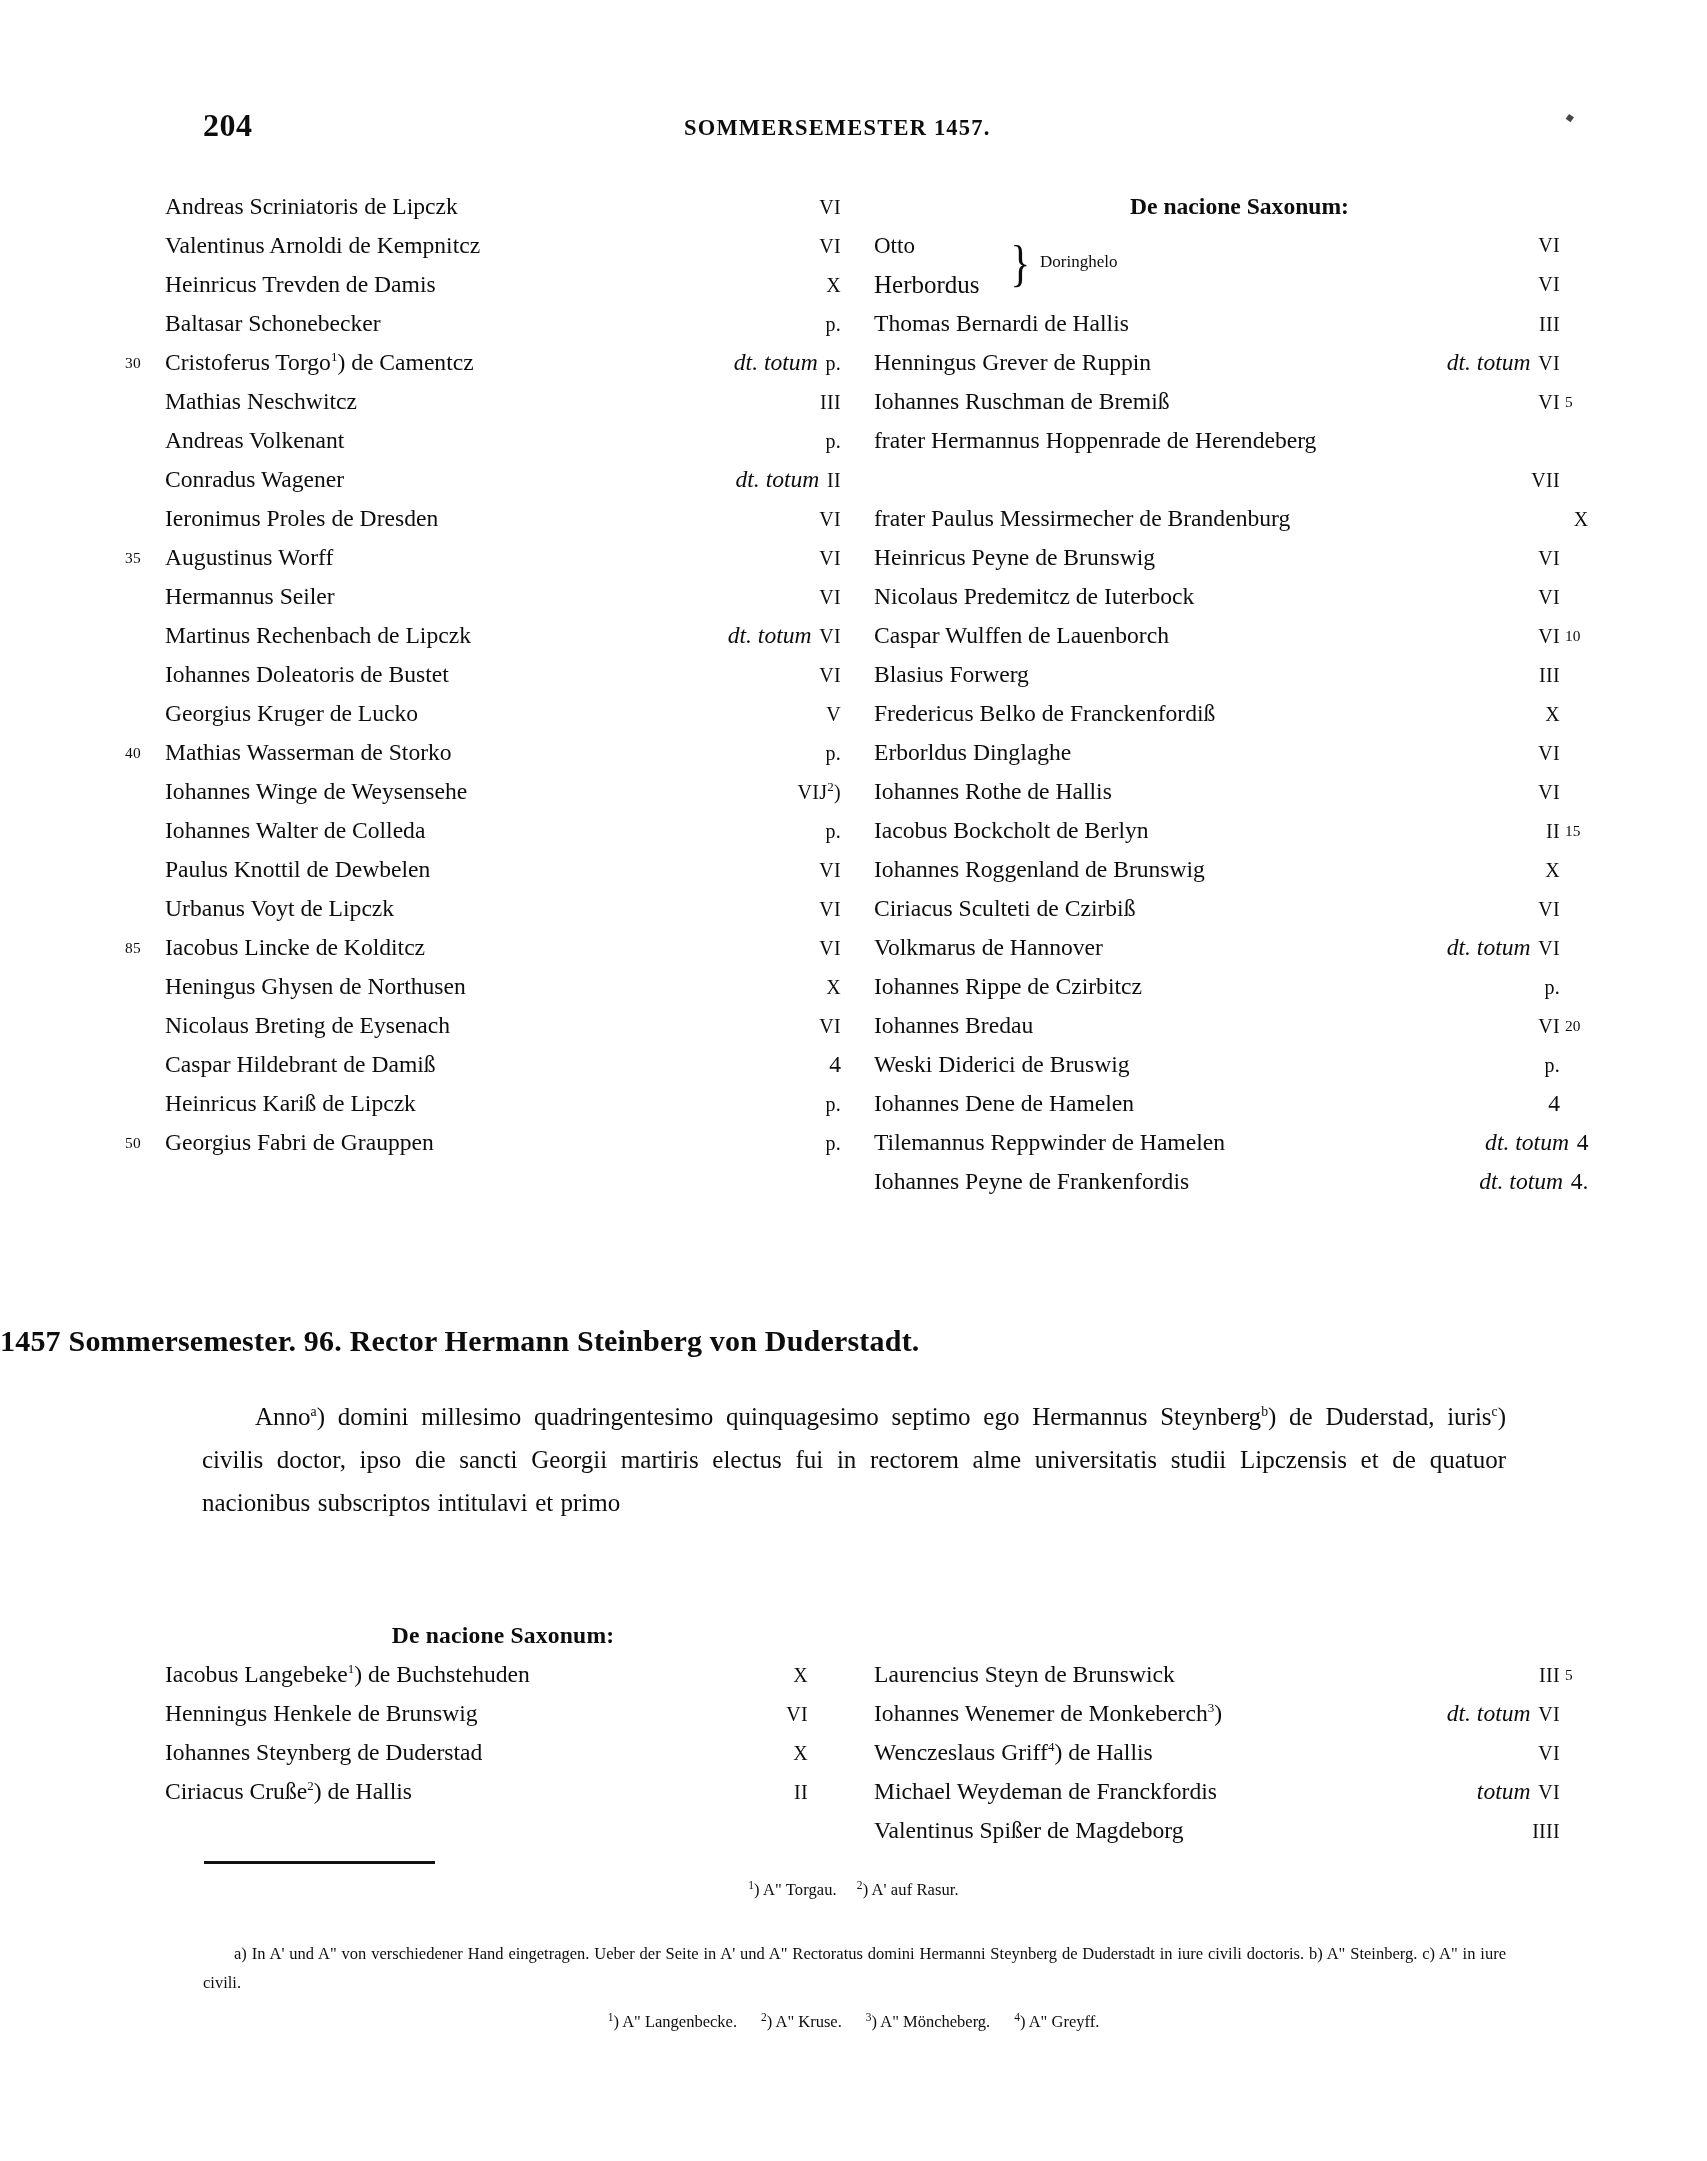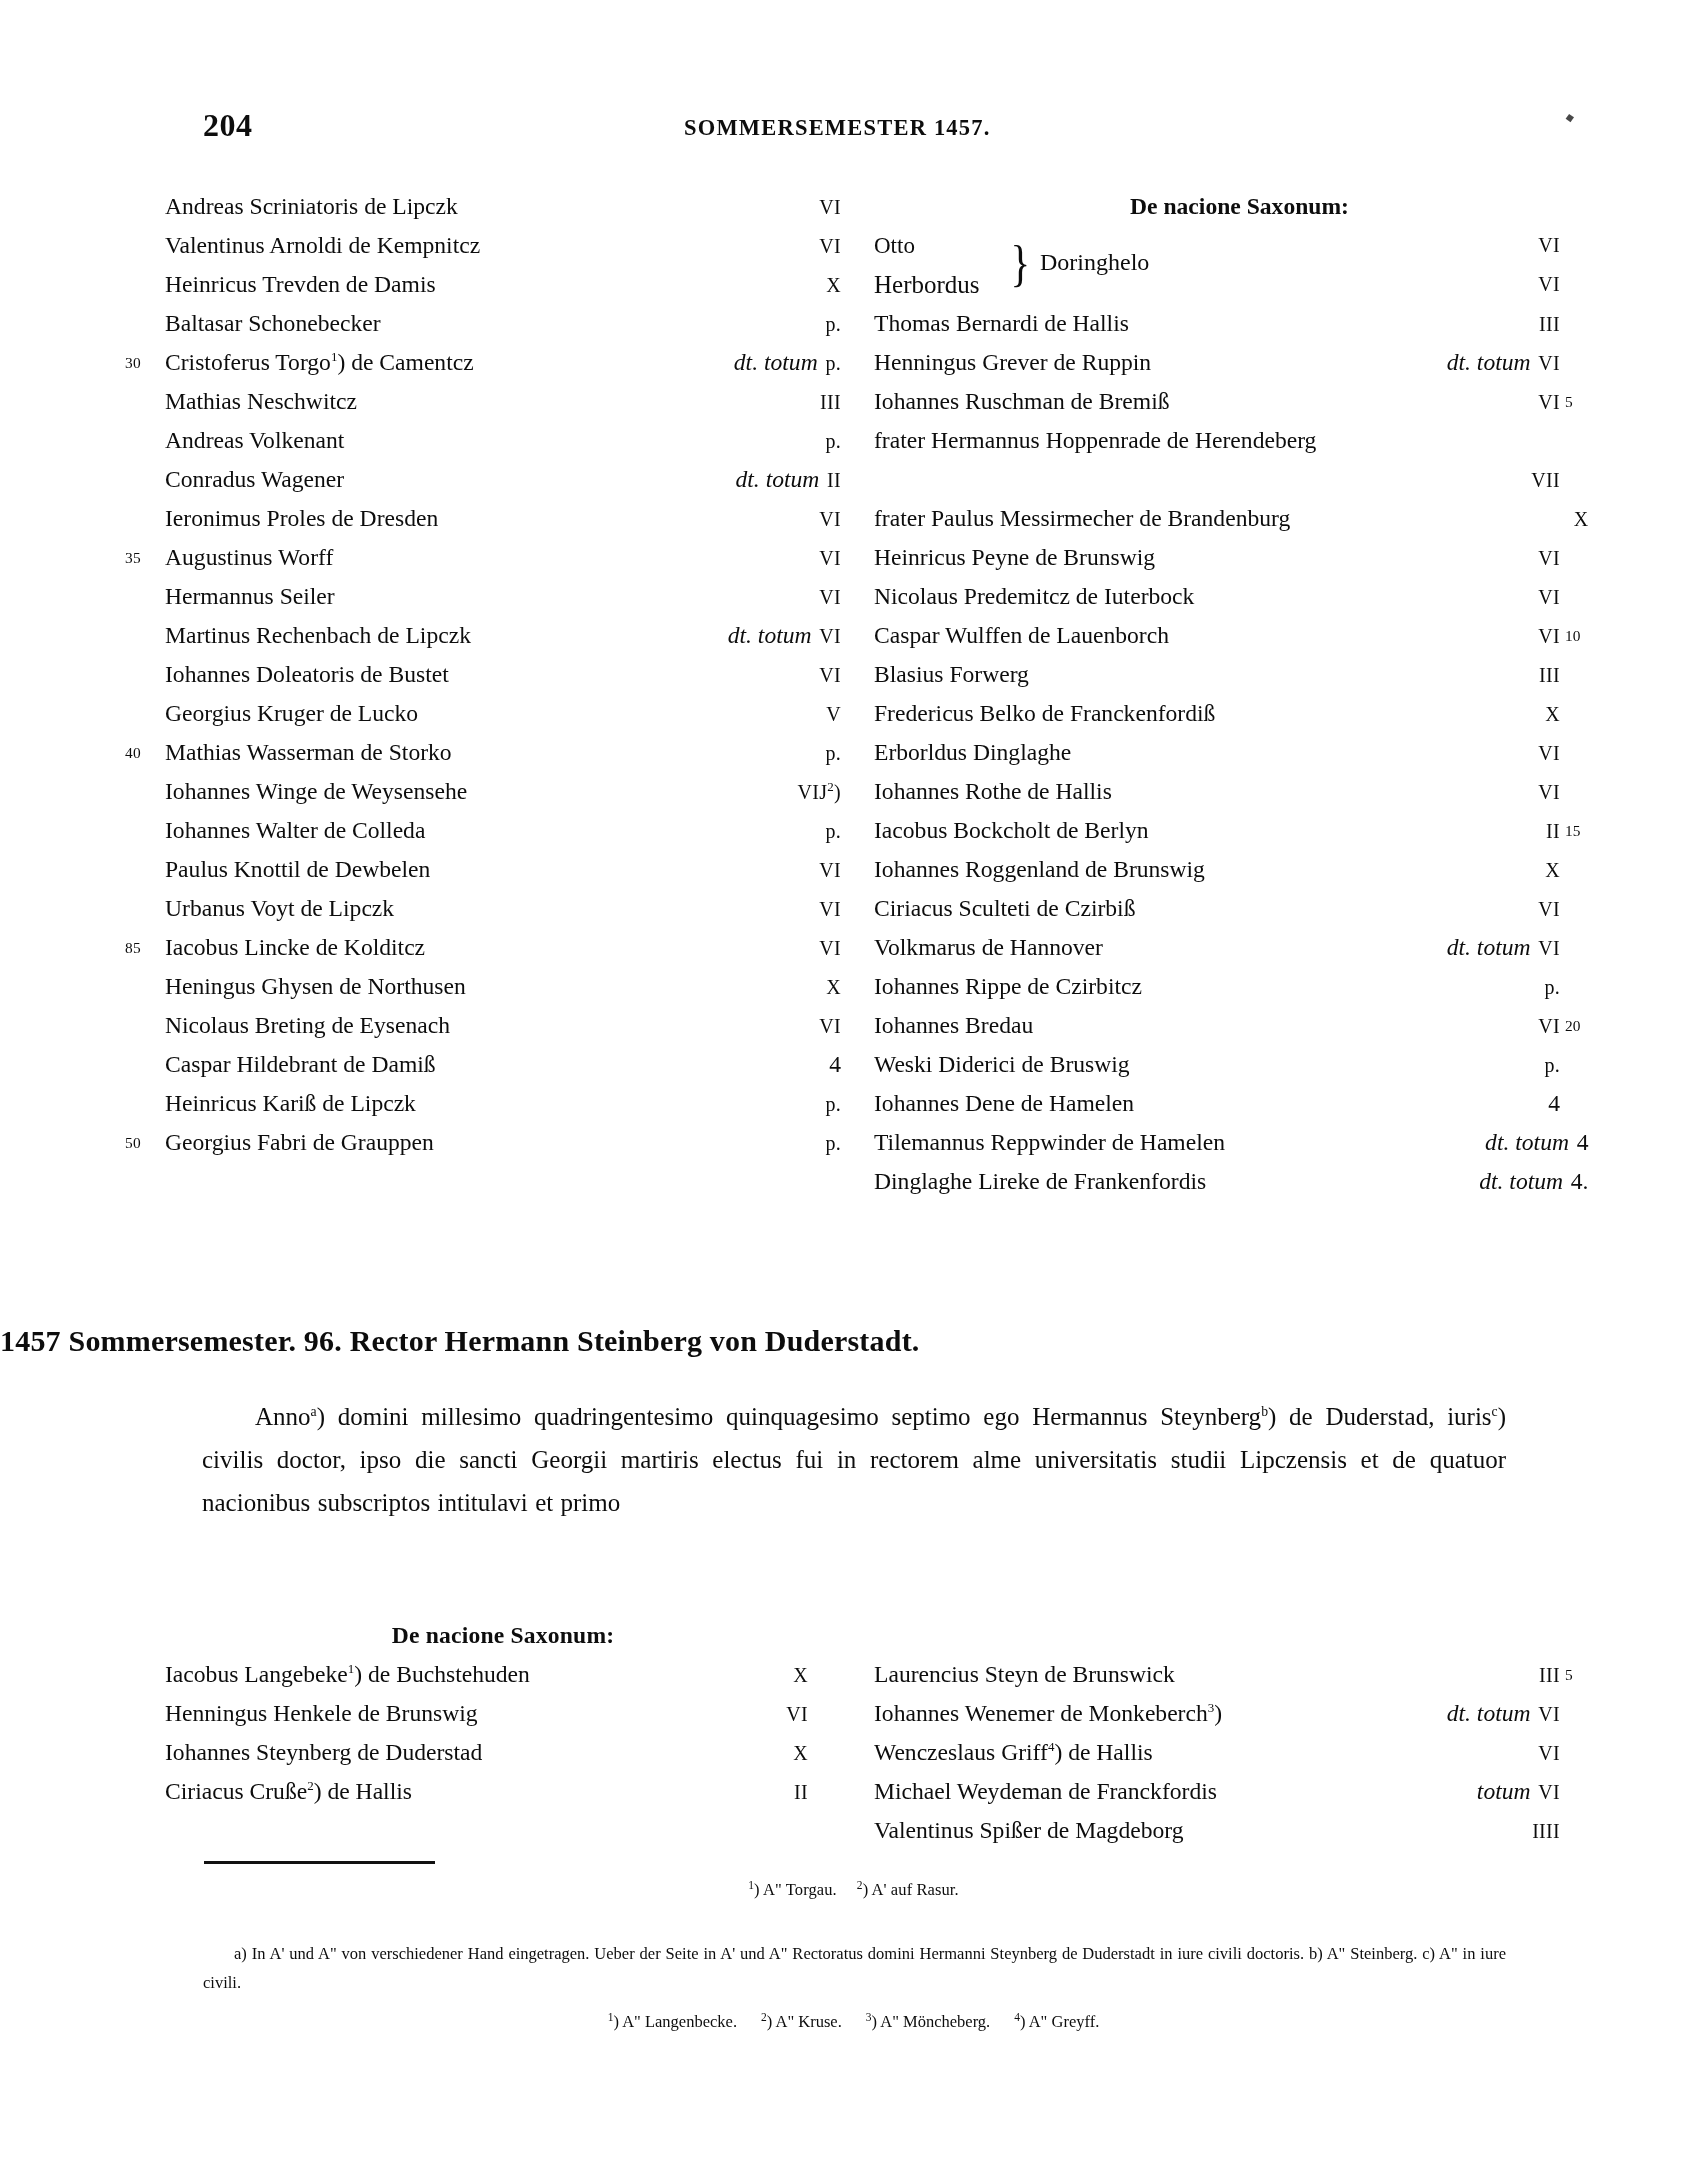--- a/index.html
+++ b/index.html
@@ -63,21 +63,21 @@
 
   
   .brace-wrap{position:relative;height:78px;}
   .brace-wrap .ln1{position:absolute;left:0;top:0;height:39px;line-height:39px;font-size:23px;}
   .brace-wrap .ln2{position:absolute;left:0;top:39px;height:39px;line-height:39px;font-size:25px;}
   .brace-glyph{
     position:absolute;left:134px;top:2.2px;
     font-size:51px;line-height:70px;font-weight:300;
     transform:scaleX(.8);
   }
-  .brace-label{position:absolute;left:166px;top:16.5px;font-size:24px;line-height:38px;}
+  .brace-label{position:absolute;left:166px;top:16.5px;font-size:17px;line-height:38px;}
   .brace-wrap .fee{position:absolute;right:45px;width:236px;text-align:right;height:39px;line-height:39px;}
   .brace-wrap .fee.second{top:39px;}
 
   
   .entry.two-line{height:78px;}
   .entry.two-line .nm{line-height:39px;}
   .entry.two-line .fee{top:39px;line-height:39px;}
 
   
   .summary{
@@ -343,21 +343,21 @@
           </div>
           <div class="entry">
             <span class="nm">Iohannes Dene de Hamelen</span>
             <span class="fee"><span class="num">4</span></span>
           </div>
           <div class="entry">
             <span class="nm">Tilemannus Reppwinder de Hamelen</span>
             <span class="fee wide"><i>dt. totum</i><span class="num">4</span></span>
           </div>
           <div class="entry">
-            <span class="nm">Dinglaghe Lireke de Frankenfordis</span>
+            <span class="nm">Iohannes Peyne de Frankenfordis</span>
             <span class="fee wide"><i>dt. totum</i><span class="num">4.</span></span>
           </div>
         </div>
     </div>
   </div>
 
 
   <div class="sec-head">1457 Sommersemester.  96. Rector Hermann Steinberg von Duderstadt.</div>
 
   <div class="body-par">

